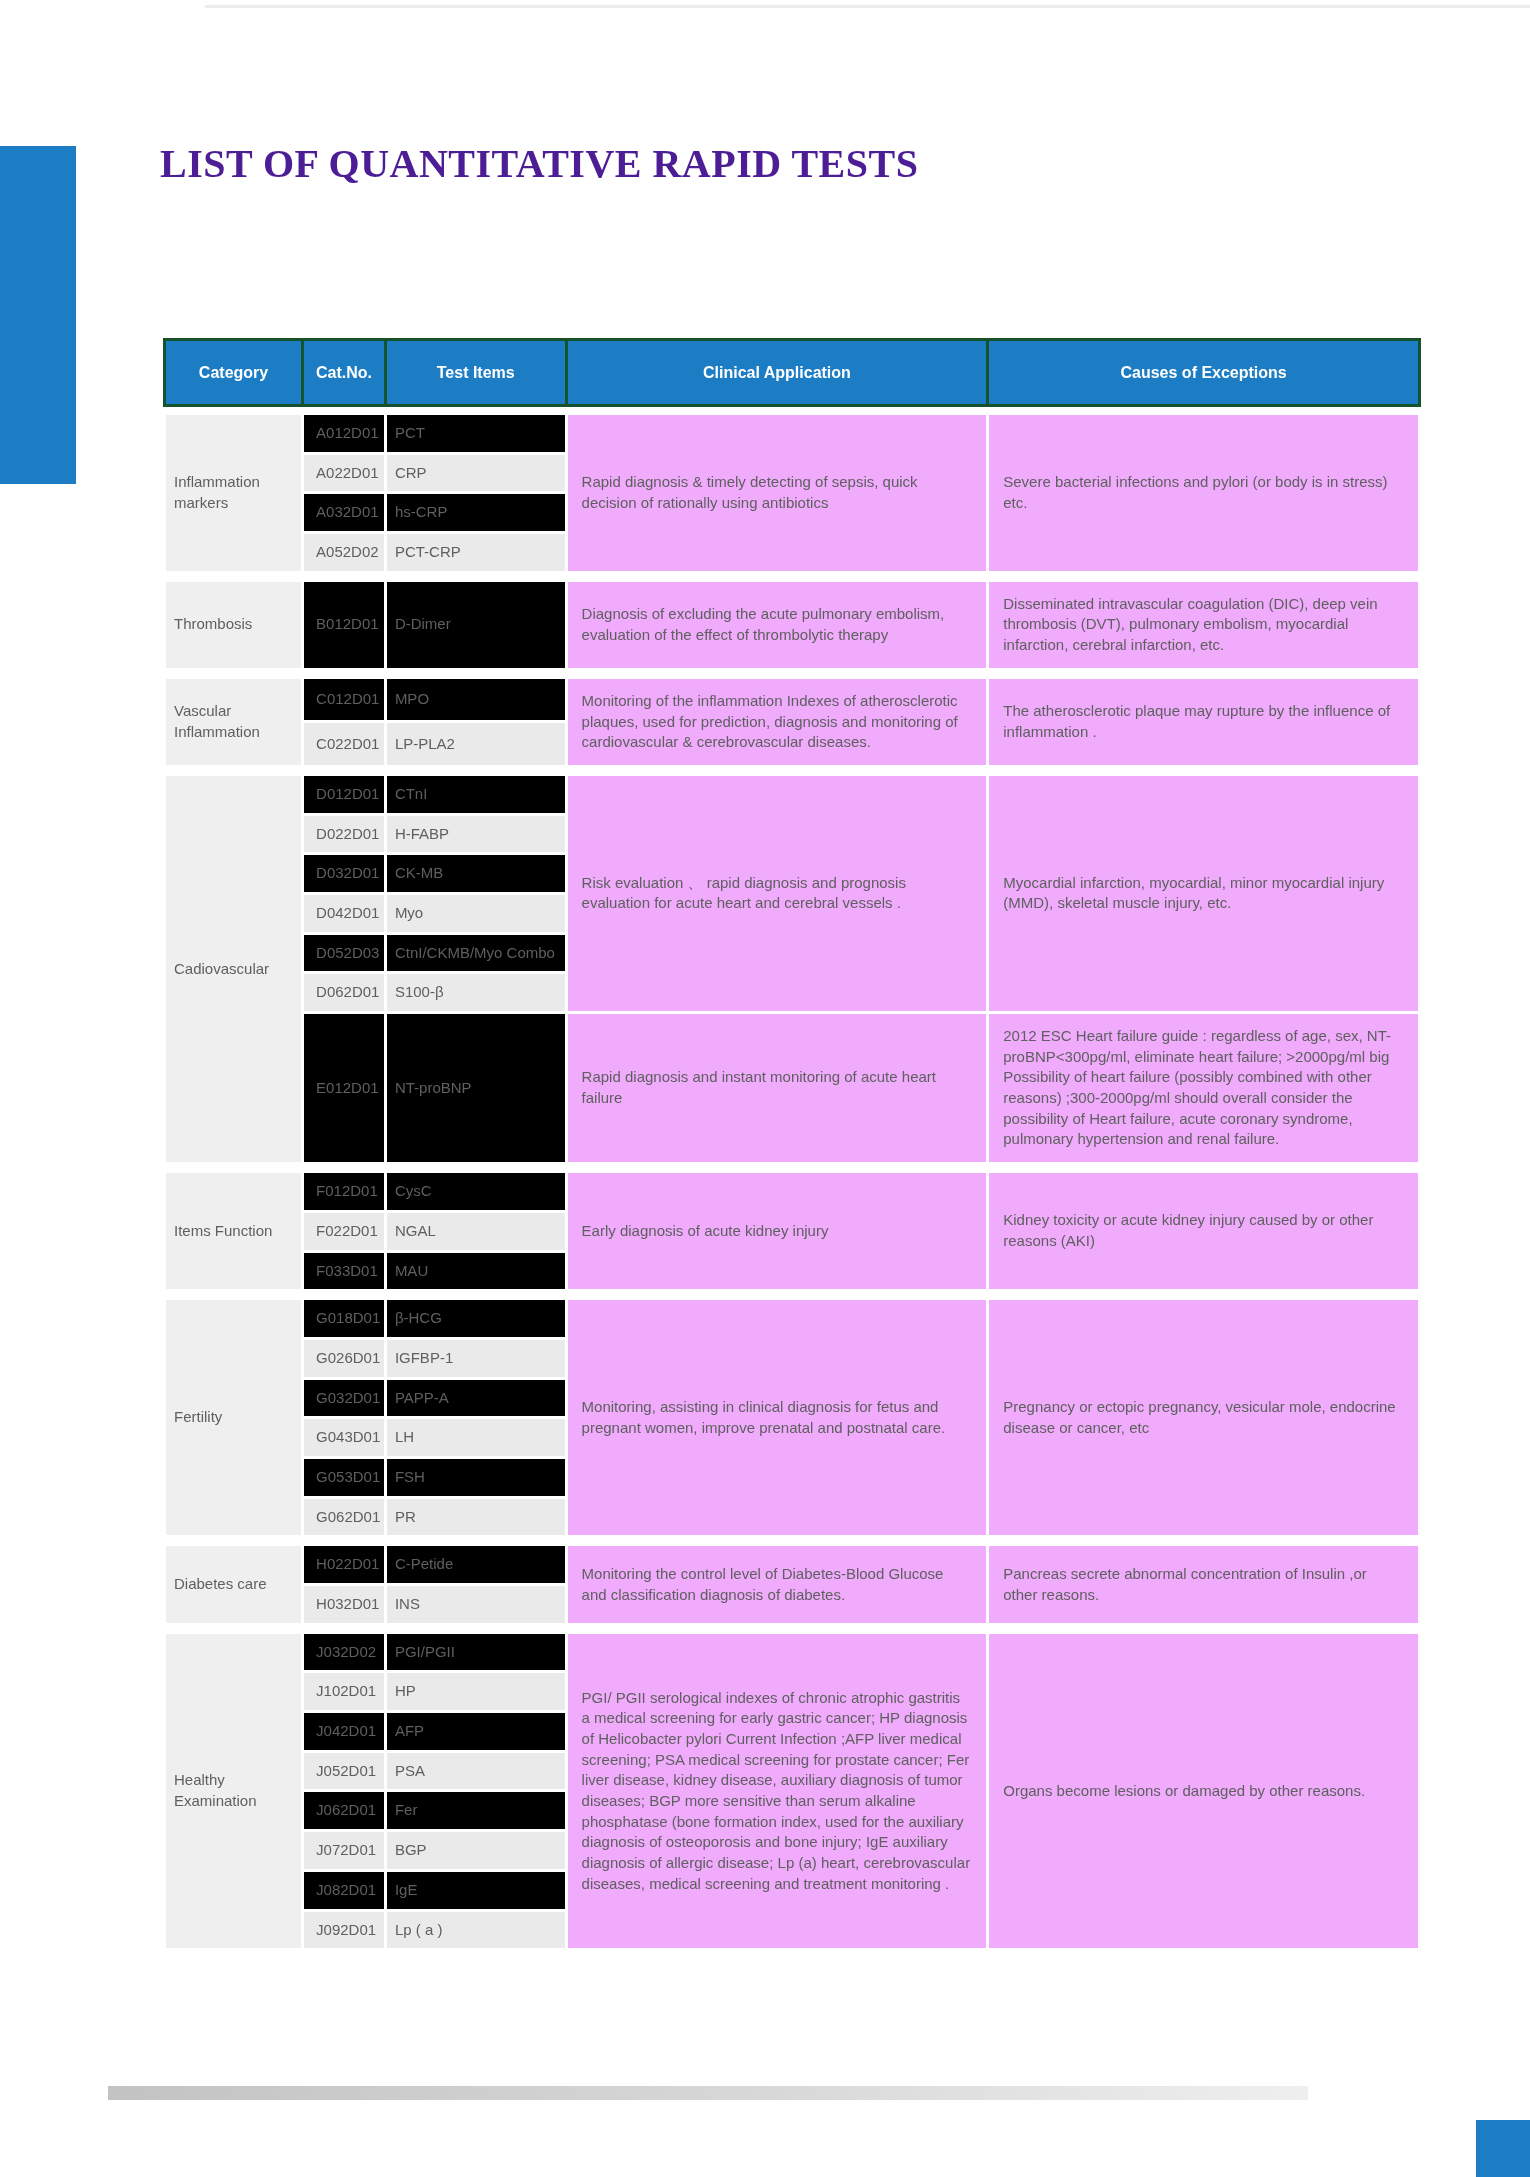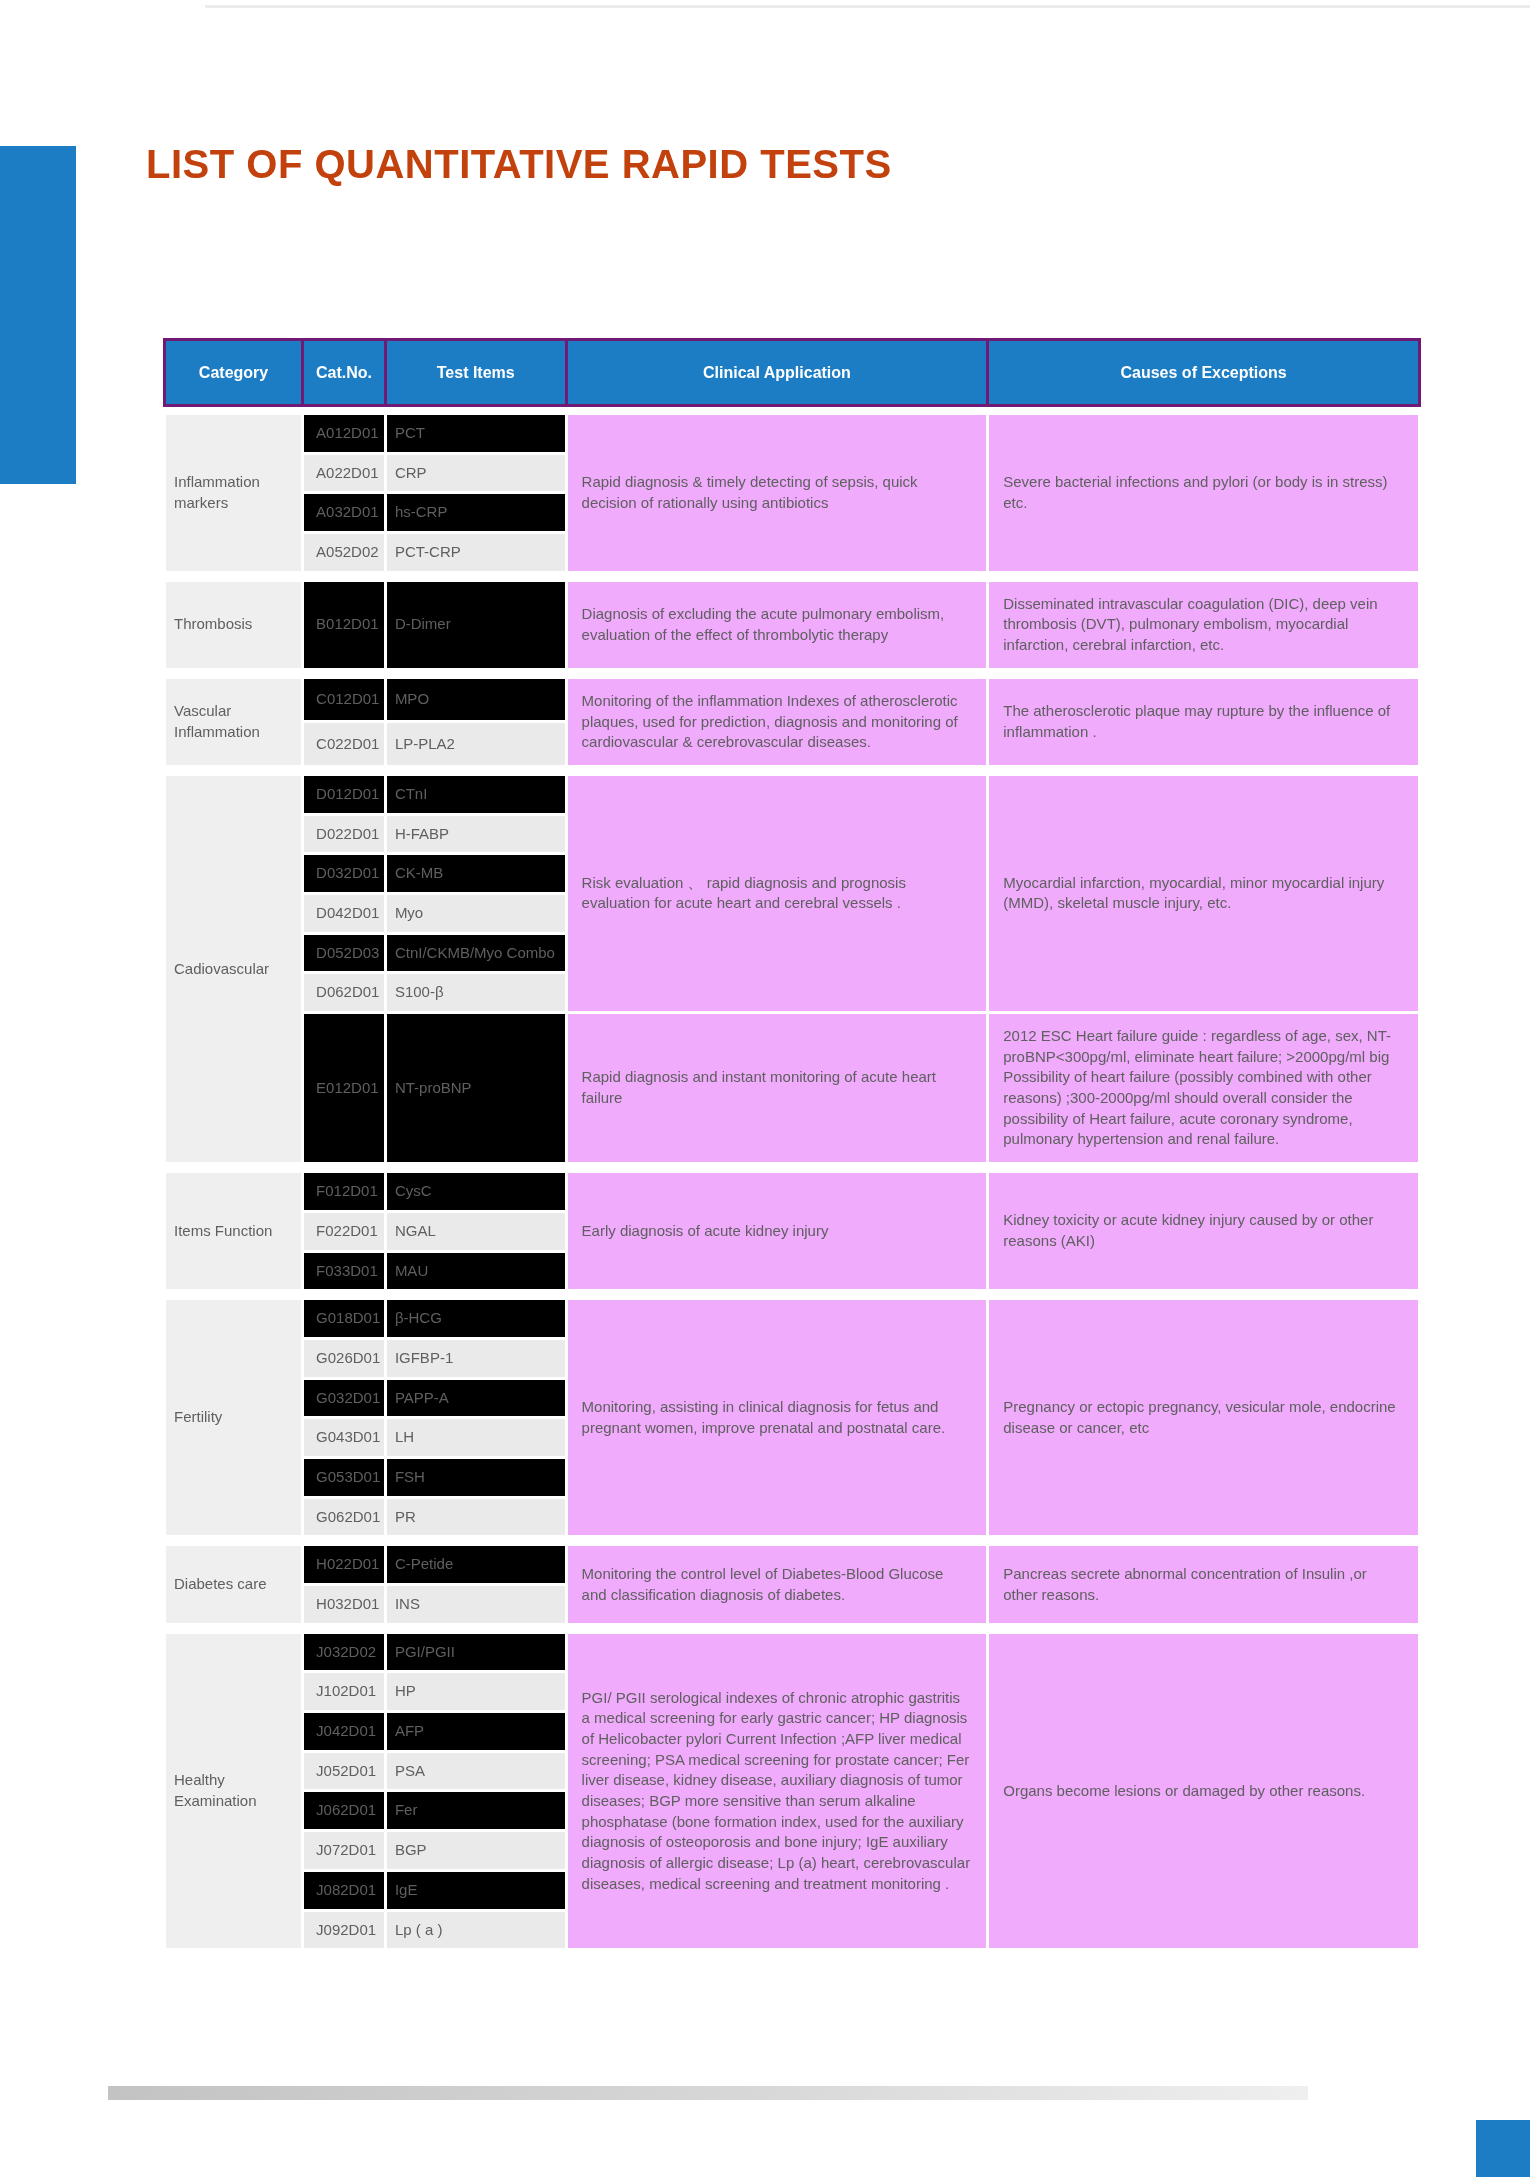--- a/index.html
+++ b/index.html
@@ -19,24 +19,24 @@
     background: #ececec;
   }
   .left-bar {
     position: absolute;
     left: 0; top: 146px;
     width: 76px; height: 338px;
     background: #1d7dc4;
   }
   .title {
     position: absolute;
-    left: 146px; top: 138px;
+    left: 160px; top: 138px;
     width: 1100px;
-    color: #c2410c;
-    font-family: Liberation Sans, sans-serif;
+    color: #4c1d95;
+    font-family: Liberation Serif, serif;
     font-weight: bold;
     font-size: 40px;
     line-height: 1.3;
     letter-spacing: 0.5px;
   }
   .title span { display: block; }
   .table-wrap {
     position: absolute;
     left: 163px; top: 338px;
     width: 1258px;
@@ -47,21 +47,21 @@
     table-layout: fixed;
   }
   .header-table th {
     background: #1d7dc4;
     color: #ffffff;
     font-size: 16px;
     font-weight: bold;
     height: 66px;
     text-align: center;
     vertical-align: middle;
-    border: 3px solid #701a75;
+    border: 3px solid #14532d;
     padding: 0 6px;
   }
   .group-table { margin-top: 5px; }
   .group-table td {
     border: 3px solid #ffffff;
     font-size: 15px;
     color: #5f5f5f;
     vertical-align: middle;
     line-height: 1.38;
   }

